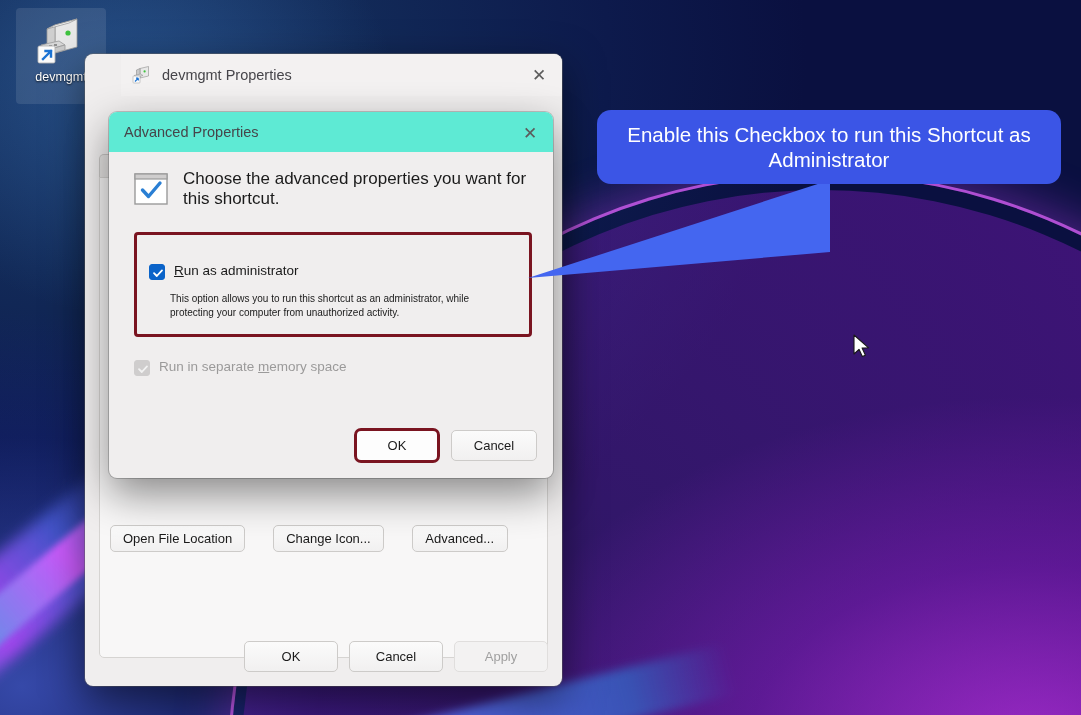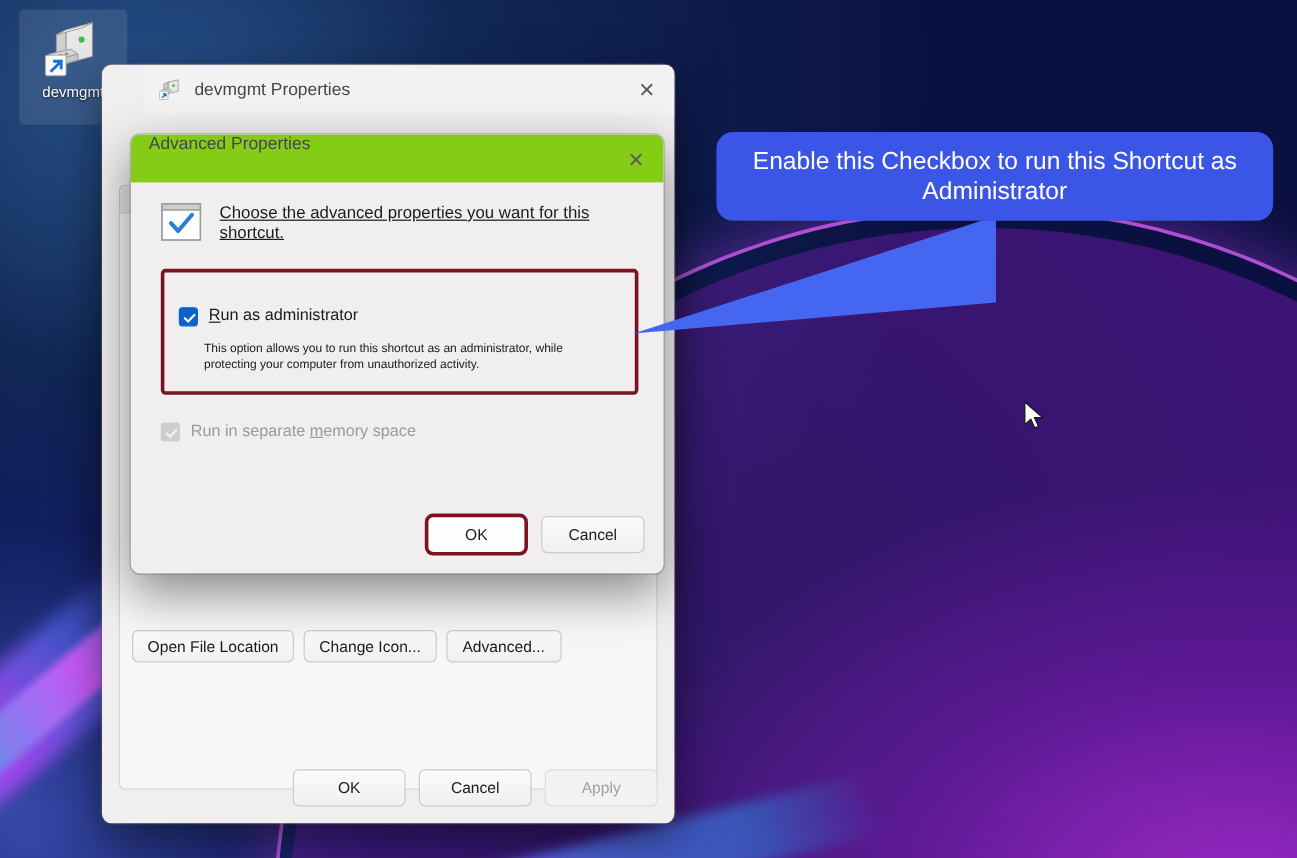--- a/index.html
+++ b/index.html
@@ -135,21 +135,21 @@
     position: absolute; left: 14px; top: 123px;
     width: 449px; height: 481px;
     background: #f8f7f7;
     border: 1px solid #d6d4d2;
     border-radius: 0 5px 5px 5px;
   }
 
   
   #file-buttons {
     position: absolute; left: 25px; top: 471px;
-    display: flex; gap: 8px;
+    display: flex; gap: 28px;
   }
   .btn {
     font-family: "Liberation Sans", sans-serif;
     font-size: 13px;
     color: #1a1a1a;
     background: linear-gradient(#fbfbfb, #f1f0f0);
     border: 1px solid #cdcbc9;
     border-radius: 5px;
     padding: 5px 12px;
     min-width: 74px;
@@ -176,33 +176,33 @@
   #adv-dialog {
     position: absolute; left: 109px; top: 112px;
     width: 444px; height: 366px;
     background: #f0eeee;
     border-radius: 8px;
     box-shadow: 0 16px 42px rgba(0,0,0,0.45), 0 0 0 1px rgba(140,140,140,0.45);
     overflow: hidden;
   }
   #adv-titlebar {
     height: 40px; position: relative;
-    background: #84cc16;
-    display: flex; align-items: flex-start;
+    background: #5eead4;
+    display: flex; align-items: center;
   }
   #adv-title { margin-left: 15px; font-size: 14.5px; color: #46454a; }
   #adv-body { position: relative; padding: 0 16px; }
 
   #adv-head-row {
     display: flex; align-items: center;
     margin-top: 17px; margin-left: 9px;
   }
   #adv-head-icon { width: 34px; height: 32px; position: relative; flex: none; }
   #adv-head-text {
-    margin-left: 15px; font-size: 14px; color: #1b1b1b; text-decoration: underline;
+    margin-left: 15px; font-size: 17px; color: #1b1b1b;
   }
 
   #ras-box {
     position: relative;
     margin: 23px 5px 0 9px;
     border: 3px solid #7a1420;
     border-radius: 4px;
     padding: 12px 14px 14px 12px;
     background: #f0eeee;
   }

